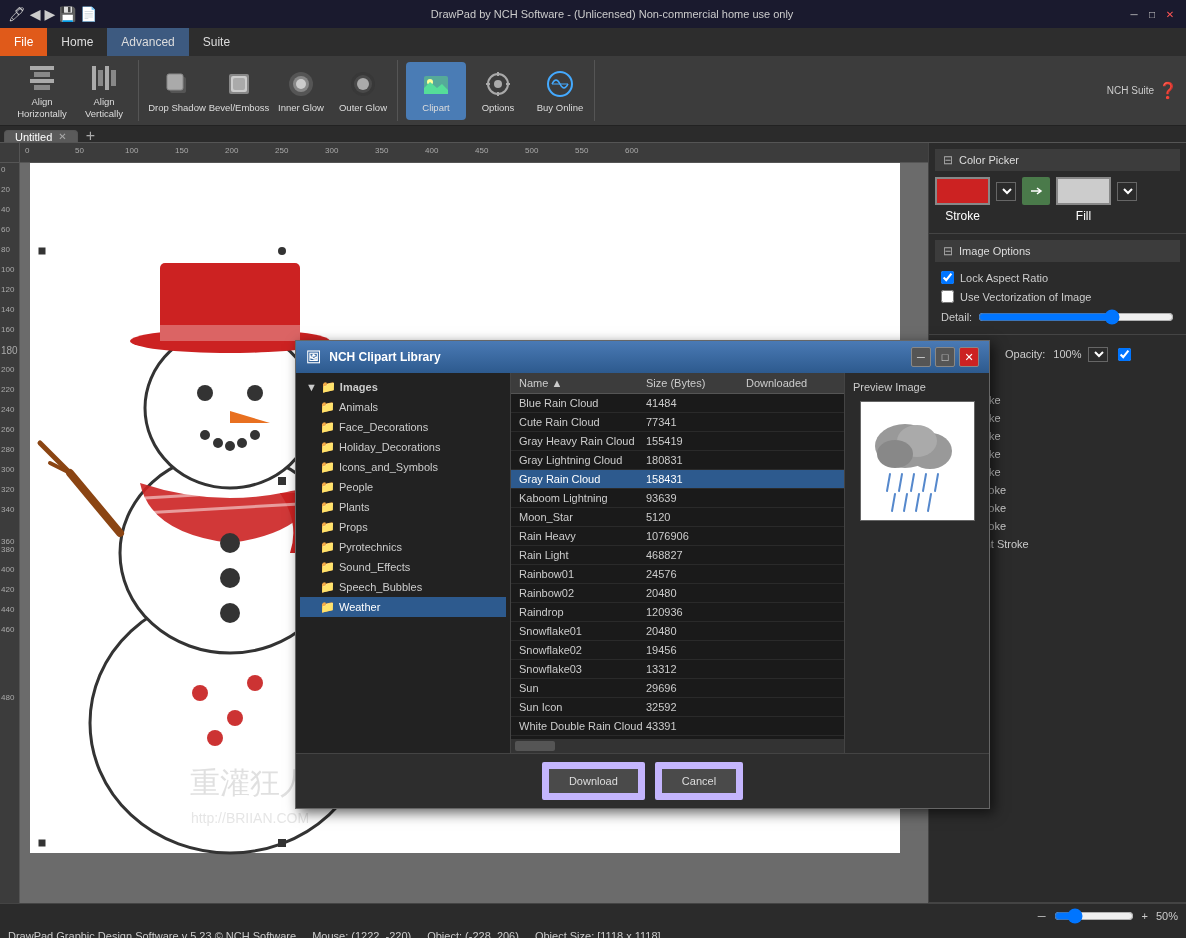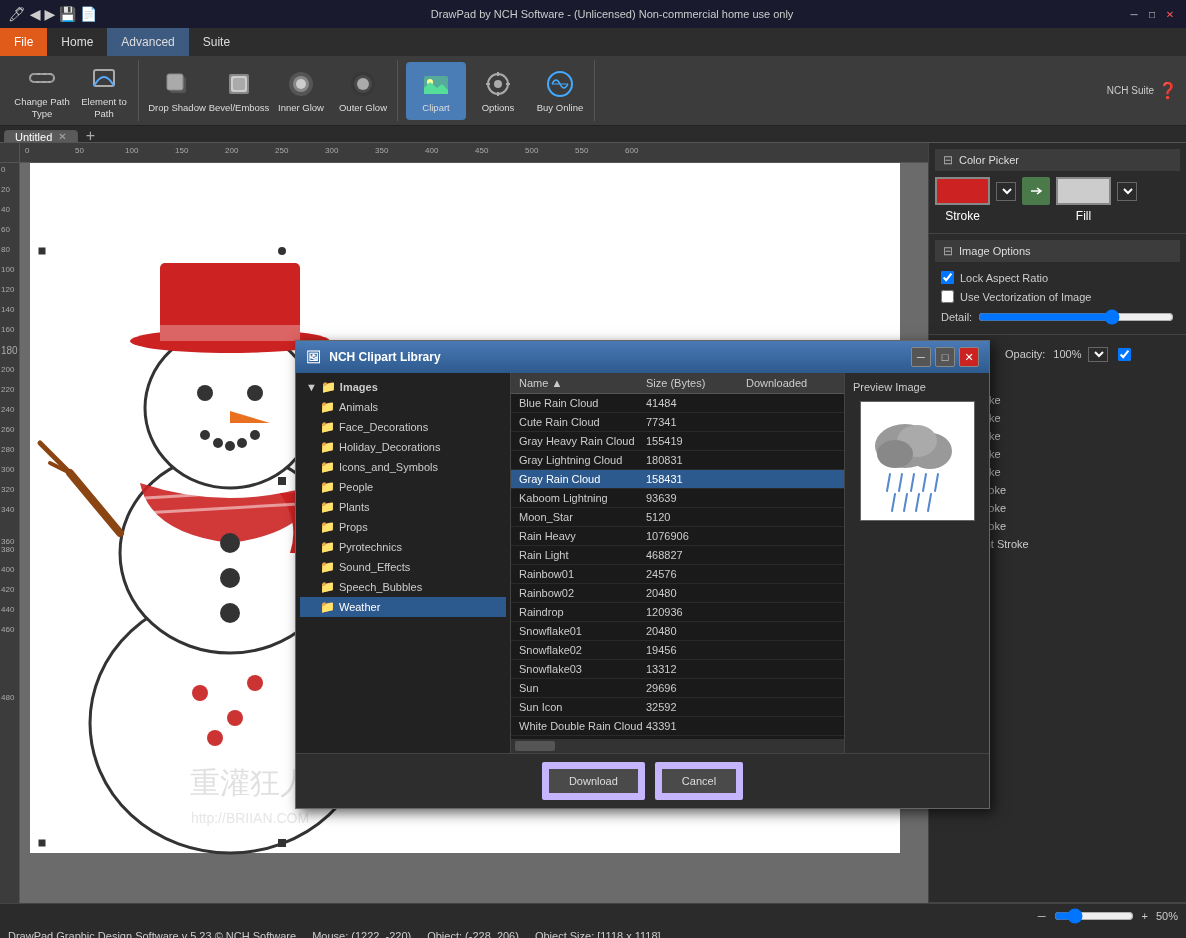--- a/index.html
+++ b/index.html
@@ -138,34 +138,38 @@
   <div class="menu-item">Home</div>
   <div class="menu-item selected">Advanced</div>
   <div class="menu-item">Suite</div>
 </div>
 
 <div id="toolbar">
   <div class="toolbar-group">
     <div class="toolbar-btn">
       <div class="toolbar-icon">
         <svg width="32" height="32" viewBox="0 0 32 32">
-          <rect x="4" y="12" width="24" height="8" rx="4" fill="none" stroke="#aaa" stroke-width="2"></rect>
-          <rect x="4" y="12" width="24" height="8" rx="4" fill="none" stroke="#888" stroke-width="1" stroke-dasharray="3,3"></rect>
-        </svg>
-      </div>
-      <div class="toolbar-label">Change Path Type</div>
-    </div>
-    <div class="toolbar-btn">
-      <div class="toolbar-icon">
-        <svg width="32" height="32" viewBox="0 0 32 32">
-          <rect x="6" y="8" width="20" height="16" rx="2" fill="none" stroke="#aaa" stroke-width="2"></rect>
-          <path d="M6 24 Q16 6 26 24" fill="none" stroke="#5af" stroke-width="2"></path>
-        </svg>
-      </div>
-      <div class="toolbar-label">Element to Path</div>
+          <rect x="4" y="4" width="24" height="4" fill="#aaa"></rect>
+          <rect x="8" y="10" width="16" height="5" fill="#888"></rect>
+          <rect x="4" y="17" width="24" height="4" fill="#aaa"></rect>
+          <rect x="8" y="23" width="16" height="5" fill="#888"></rect>
+        </svg>
+      </div>
+      <div class="toolbar-label">Align Horizontally</div>
+    </div>
+    <div class="toolbar-btn">
+      <div class="toolbar-icon">
+        <svg width="32" height="32" viewBox="0 0 32 32">
+          <rect x="4" y="4" width="4" height="24" fill="#aaa"></rect>
+          <rect x="10" y="8" width="5" height="16" fill="#888"></rect>
+          <rect x="17" y="4" width="4" height="24" fill="#aaa"></rect>
+          <rect x="23" y="8" width="5" height="16" fill="#888"></rect>
+        </svg>
+      </div>
+      <div class="toolbar-label">Align Vertically</div>
     </div>
   </div>
   <div class="toolbar-group">
     <div class="toolbar-btn">
       <div class="toolbar-icon">
         <svg width="32" height="32" viewBox="0 0 32 32">
           <rect x="9" y="9" width="16" height="16" rx="2" fill="#555"></rect>
           <rect x="6" y="6" width="16" height="16" rx="2" fill="#aaa" stroke="#888"></rect>
         </svg>
       </div>

